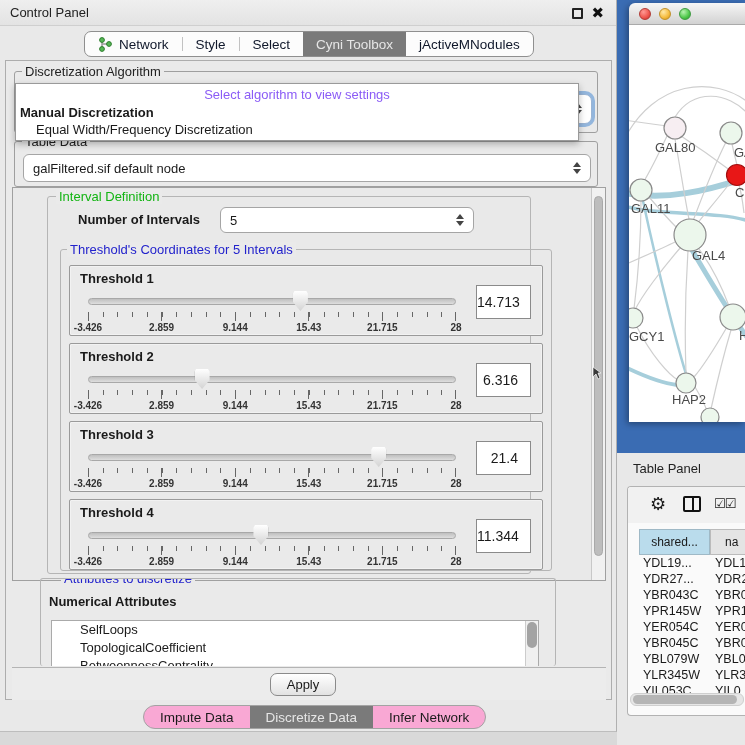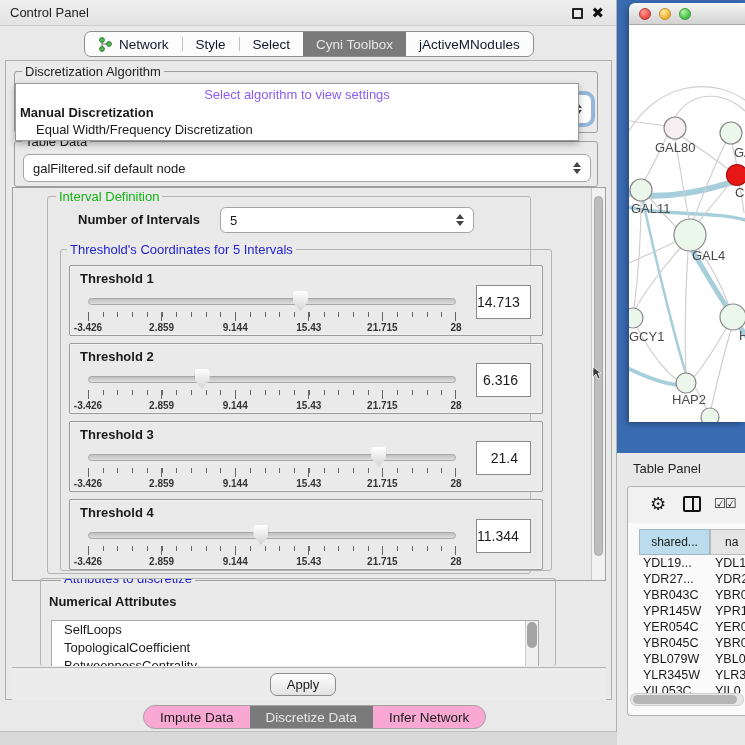--- a/index.html
+++ b/index.html
@@ -91,21 +91,21 @@
   .ticklbls span { position:absolute; transform:translateX(-50%); font-size:10px; font-weight:bold; color:#333; white-space:nowrap; }
   .tl0{left:0%} .tl1{left:20%} .tl2{left:40%} .tl3{left:60%} .tl4{left:80%} .tl5{left:100%}
   .valbox { position:absolute; left:406px; top:19px; width:55px; height:34px; background:#fff;
             border:1px solid #8a8a8a; line-height:32px; text-align:right; padding-right:12px; font-size:14px; }
 
   
   #attr-group { left:34px; top:517px; width:516px; height:88px; border-color:#b5b5b5; overflow:hidden; border-bottom:none; }
   #attr-label { left:20px; }
   #numattr-label { position:absolute; left:8px; top:15px; font-weight:bold; }
   #attr-list { position:absolute; left:10px; top:41px; width:488px; height:48px; background:#fff; border:1px solid #aaa; overflow:hidden; }
-  .attr-item { padding-left:12px; line-height:18px; white-space:nowrap; }
+  .attr-item { padding-left:28px; line-height:18px; white-space:nowrap; }
   #attr-scroll { position:absolute; right:0; top:0; width:13px; height:100%; background:#f0f0f0; border-left:1px solid #ccc; }
   #attr-scroll .thumb { position:absolute; left:1px; top:1px; width:10px; height:26px; background:#a3a3a3; border-radius:5px; }
 
   
   #apply-strip { left:6px; top:606px; width:594px; height:33px; border-top:1px solid #b4b4b4; background:#ececec; }
   #apply-btn { position:absolute; left:258px; top:5px; width:66px; height:23px; border:1px solid #8a8a8a; border-radius:7px;
                background:linear-gradient(#fff,#e2e2e2); text-align:center; line-height:21px; }
 
   
   #btabbar { left:143px; top:705px; height:24px; display:flex; border:1px solid #a3a3a3; border-radius:12px;

